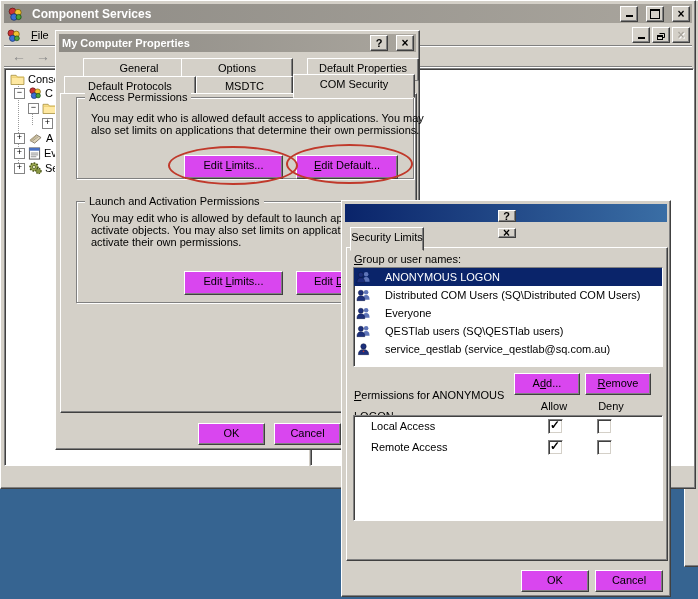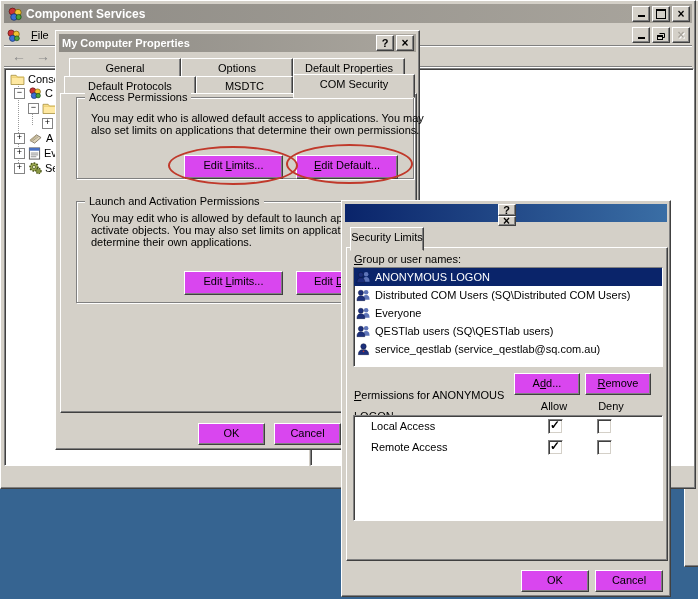--- a/index.html
+++ b/index.html
@@ -9,21 +9,21 @@
   
   .raised{background:#d4d0c8;border:1px solid;border-color:#ffffff #404040 #404040 #ffffff;
           box-shadow:inset -1px -1px 0 #808080, inset 1px 1px 0 #d4d0c8;}
   .btn{background:#d946ef;border:1px solid;border-color:#ffffff #404040 #404040 #ffffff;
        box-shadow:inset -1px -1px 0 #808080;text-align:center;cursor:default;}
   .btn span{display:inline-block;padding-top:3px;}
   .sunken{background:#ffffff;border:1px solid;border-color:#808080 #ffffff #ffffff #808080;
           box-shadow:inset 1px 1px 0 #404040;}
   .groupbox{border:1px solid #808080;box-shadow:inset 1px 1px 0 #ffffff,1px 1px 0 #ffffff;}
   .gb-label{position:absolute;top:-7px;left:8px;background:#d4d0c8;padding:0 4px;white-space:nowrap;}
-  .titlebar{display:flex;align-items:center;padding-left:3px;color:#fff;font-weight:bold;}
+  .titlebar{display:flex;align-items:center;padding-left:3px;color:#fff;font-weight:bold;gap:6px;}
   .t-inactive{background:linear-gradient(to right,#8e8b85,#a9a59d);}
   .t-active{background:linear-gradient(to right,#0a246a,#3a6ea5);}
   .title-text{flex:1;white-space:nowrap;overflow:hidden;font-size:11px;}
   .win-btn{width:16px;height:14px;margin-right:2px;background:#d4d0c8;
            border:1px solid;border-color:#ffffff #404040 #404040 #ffffff;
            box-shadow:inset -1px -1px 0 #808080;display:flex;align-items:center;justify-content:center;
            color:#000;font-weight:bold;font-size:11px;line-height:10px;}
   .g-min{width:7px;height:7px;border-bottom:2px solid #000;margin-top:-2px;}
   .g-max{width:8px;height:7px;border:1px solid #000;border-top:2px solid #000;}
   .g-close{font-size:12px;line-height:8px;}
@@ -31,21 +31,21 @@
   .disabled-glyph{color:#a8a49c;text-shadow:1px 1px 0 #ffffff;}
   .nowrap{white-space:nowrap;}
   
   .tab{position:absolute;background:#d4d0c8;border:1px solid;border-color:#ffffff #404040 #d4d0c8 #ffffff;
        box-shadow:inset -1px 0 0 #808080;text-align:center;padding-top:3px;font-size:11px;}
   .tab-back{border-bottom:1px solid #808080;}
   .tab-active{z-index:4;border-bottom:1px solid #d4d0c8;}
   .tab-page{background:#d4d0c8;border:1px solid;border-color:#ffffff #404040 #404040 #ffffff;
             box-shadow:inset -1px -1px 0 #808080;}
   
-  .lrow{display:flex;align-items:center;height:18px;padding:0 2px;gap:4px;white-space:nowrap;}
+  .lrow{display:flex;align-items:center;height:18px;padding:0 2px;gap:14px;white-space:nowrap;}
   .lrow.sel{background:#0a246a;color:#ffffff;}
   .lrow svg{flex:0 0 auto;}
   
   .cb{width:13px;height:13px;background:#ffffff;border:1px solid;border-color:#808080 #ffffff #ffffff #808080;
       box-shadow:inset 1px 1px 0 #404040, inset -1px -1px 0 #d4d0c8;position:absolute;
       font-size:12px;font-weight:bold;line-height:11px;text-align:center;}
   .cb.checked::after{content:"\2713";position:absolute;left:1px;top:0px;}
   
   .red-ellipse{border:2px solid #c0392b;border-radius:50%;background:transparent;z-index:6;}
   
@@ -191,25 +191,25 @@
     <div class="abs titlebar t-inactive" style="left:3px;top:3px;right:3px;height:18px;">
       <span class="title-text">My Computer Properties</span>
       <span class="win-btn">
           <span class="g-help">?</span>
         </span>
       <span class="win-btn">
           <span class="g-close">×</span>
         </span>
     </div>
 
-    <div class="tab tab-back" style="left:13px;top:27px;width:110px;height:18px;">
+    <div class="tab tab-back" style="left:27px;top:27px;width:110px;height:18px;">
       <span>General</span></div>
     <div class="tab tab-back" style="left:125px;top:27px;width:110px;height:18px;">
       <span>Options</span></div>
-    <div class="tab tab-back" style="left:237px;top:27px;width:110px;height:18px;">
+    <div class="tab tab-back" style="left:251px;top:27px;width:110px;height:18px;">
       <span>Default Properties</span></div>
 
     <div class="tab" style="left:8px;top:45px;width:130px;height:17px;">
       <span>Default Protocols</span></div>
     <div class="tab" style="left:140px;top:45px;width:95px;height:17px;">
       <span>MSDTC</span></div>
     <div class="tab tab-active" style="left:237px;top:43px;width:120px;height:19px;">
       <span>COM Security</span></div>
 
     <div class="abs tab-page" style="left:4px;top:62px;width:355px;height:318px;"></div>
@@ -225,21 +225,21 @@
       <span><u>E</u>dit Default...</span></div>
 
     <div class="abs red-ellipse" style="left:112px;top:115px;width:126px;height:35px;"></div>
     <div class="abs red-ellipse" style="left:230px;top:113px;width:123px;height:36px;"></div>
 
     <div class="abs groupbox" style="left:20px;top:170px;width:336px;height:100px;">
       <span class="gb-label">Launch and Activation Permissions</span>
     </div>
     <div class="abs nowrap" style="left:35px;top:181px;">You may edit who is allowed by default to launch applications or</div>
     <div class="abs nowrap" style="left:35px;top:193px;">activate objects. You may also set limits on applications that</div>
-    <div class="abs nowrap" style="left:35px;top:205px;">determine their own applications.</div>
+    <div class="abs nowrap" style="left:35px;top:205px;">activate their own permissions.</div>
     <div class="abs btn" style="left:128px;top:240px;width:97px;height:22px;">
       <span>Edit <u>L</u>imits...</span></div>
     <div class="abs btn" style="left:240px;top:240px;width:100px;height:22px;">
       <span>Edit <u>D</u>efault...</span></div>
 
     <div class="abs btn" style="left:142px;top:392px;width:65px;height:20px;">
       <span>OK</span></div>
     <div class="abs btn" style="left:218px;top:392px;width:65px;height:20px;">
       <span>Cancel</span></div>
   </div>

